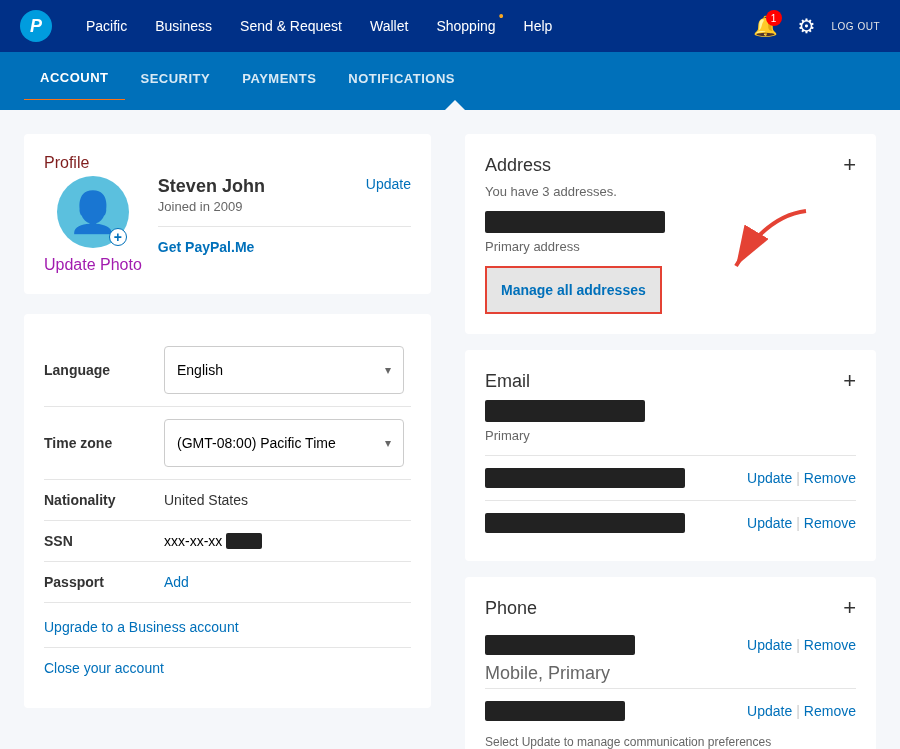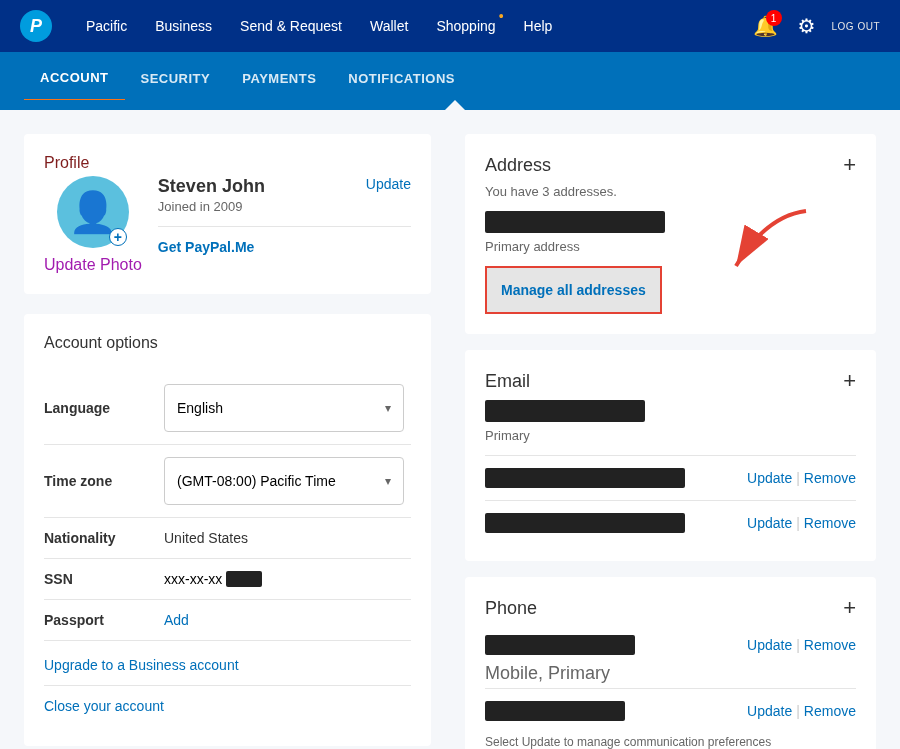--- a/index.html
+++ b/index.html
@@ -296,21 +296,20 @@
             </div>
             <a class="profile-update">Update</a>
           </div>
           <hr class="profile-divider">
           <a class="get-paypalme">Get PayPal.Me</a>
         </div>
       </div>
     </div>
 
     <div class="account-options">
-      <div class="account-options-title">Account options</div>
 
       <div class="option-row">
         <div class="option-label">Language</div>
         <div class="custom-select">
           <span>English</span>
           <span class="option-select-arrow">▾</span>
         </div>
       </div>
 
       <div class="option-row">

